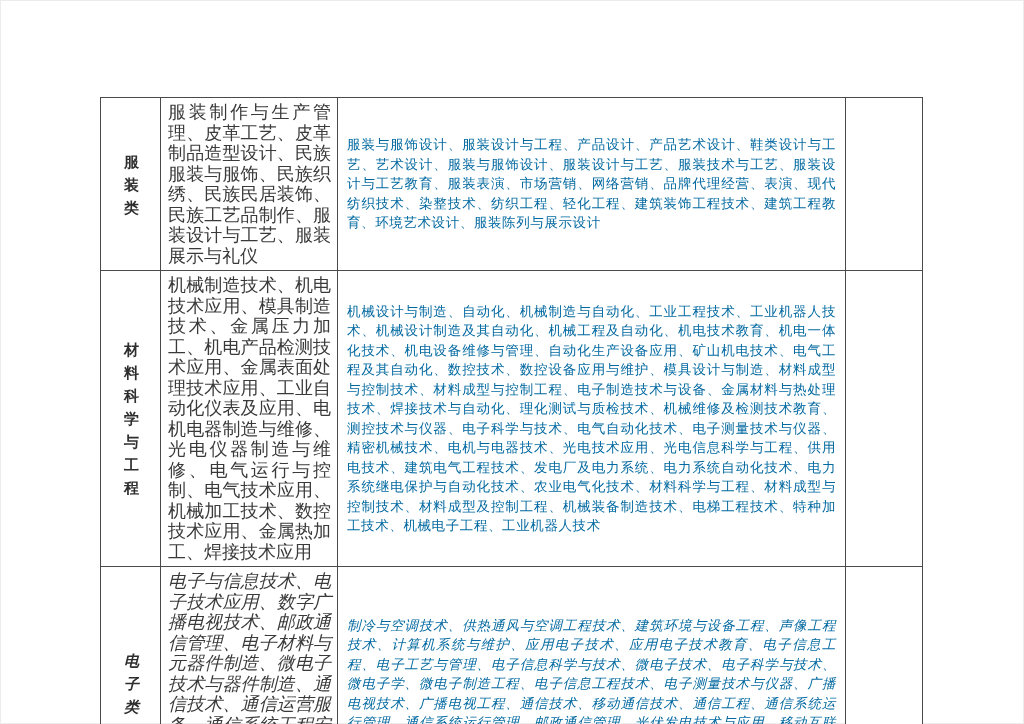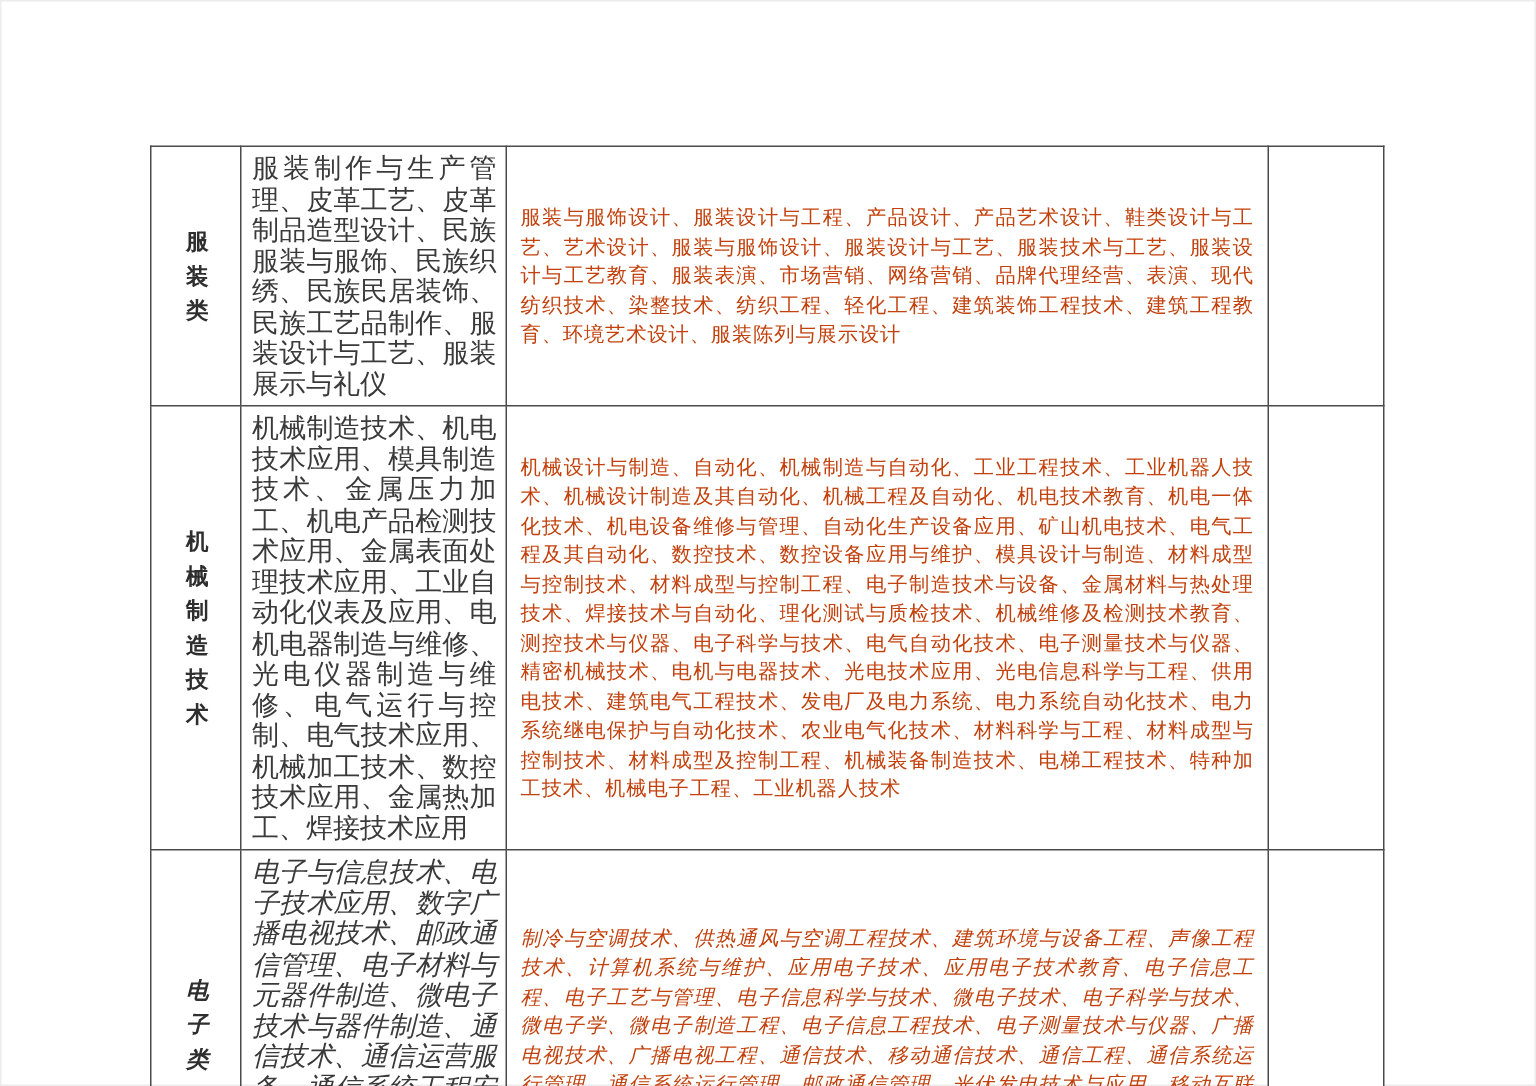--- a/index.html
+++ b/index.html
@@ -36,21 +36,21 @@
     text-justify:inter-ideograph;
     color:#3a3a3a;
   }
   td.wide {
     font-size:13.5px;
     line-height:19.5px;
     padding:5px 9px;
     text-align:justify;
     text-justify:inter-ideograph;
     letter-spacing:0.6px;
-    color:#c2410c;
+    color:#0369a1;
   }
   td.notes { background:#ffffff; }
   tr.row-1 td { height:124px; }
   tr.row-2 td { height:220px; }
   tr.row-3 td { height:163px;font-style:italic; }
   .page-number {
     position:absolute; left:0; top:614px; width:100%;
     text-align:center;
     font-size:15px;
     letter-spacing:4px;
@@ -70,21 +70,21 @@
       <col style="width:77px">
     </colgroup>
     <tbody>
       <tr class="row-1">
         <td class="cat">服装类</td>
         <td class="mid">服装制作与生产管理、皮革工艺、皮革制品造型设计、民族服装与服饰、民族织绣、民族民居装饰、民族工艺品制作、服装设计与工艺、服装展示与礼仪</td>
         <td class="wide">服装与服饰设计、服装设计与工程、产品设计、产品艺术设计、鞋类设计与工艺、艺术设计、服装与服饰设计、服装设计与工艺、服装技术与工艺、服装设计与工艺教育、服装表演、市场营销、网络营销、品牌代理经营、表演、现代纺织技术、染整技术、纺织工程、轻化工程、建筑装饰工程技术、建筑工程教育、环境艺术设计、服装陈列与展示设计</td>
         <td class="notes"></td>
       </tr>
       <tr class="row-2">
-        <td class="cat">机械制造技术</td>
+        <td class="cat">材料科学与工程</td>
         <td class="mid">机械制造技术、机电技术应用、模具制造技术、金属压力加工、机电产品检测技术应用、金属表面处理技术应用、工业自动化仪表及应用、电机电器制造与维修、光电仪器制造与维修、电气运行与控制、电气技术应用、机械加工技术、数控技术应用、金属热加工、焊接技术应用</td>
         <td class="wide">机械设计与制造、自动化、机械制造与自动化、工业工程技术、工业机器人技术、机械设计制造及其自动化、机械工程及自动化、机电技术教育、机电一体化技术、机电设备维修与管理、自动化生产设备应用、矿山机电技术、电气工程及其自动化、数控技术、数控设备应用与维护、模具设计与制造、材料成型与控制技术、材料成型与控制工程、电子制造技术与设备、金属材料与热处理技术、焊接技术与自动化、理化测试与质检技术、机械维修及检测技术教育、测控技术与仪器、电子科学与技术、电气自动化技术、电子测量技术与仪器、精密机械技术、电机与电器技术、光电技术应用、光电信息科学与工程、供用电技术、建筑电气工程技术、发电厂及电力系统、电力系统自动化技术、电力系统继电保护与自动化技术、农业电气化技术、材料科学与工程、材料成型与控制技术、材料成型及控制工程、机械装备制造技术、电梯工程技术、特种加工技术、机械电子工程、工业机器人技术</td>
         <td class="notes"></td>
       </tr>
       <tr class="row-3">
         <td class="cat">电子类</td>
         <td class="mid">电子与信息技术、电子技术应用、数字广播电视技术、邮政通信管理、电子材料与元器件制造、微电子技术与器件制造、通信技术、通信运营服务、通信系统工程安装与维护、制冷与空调设备运行与维修、电子电器应用与维修</td>
         <td class="wide">制冷与空调技术、供热通风与空调工程技术、建筑环境与设备工程、声像工程技术、计算机系统与维护、应用电子技术、应用电子技术教育、电子信息工程、电子工艺与管理、电子信息科学与技术、微电子技术、电子科学与技术、微电子学、微电子制造工程、电子信息工程技术、电子测量技术与仪器、广播电视技术、广播电视工程、通信技术、移动通信技术、通信工程、通信系统运行管理、通信系统运行管理、邮政通信管理、光伏发电技术与应用、移动互联应用技术、焊接技术与自动化</td>
         <td class="notes"></td>
       </tr>

